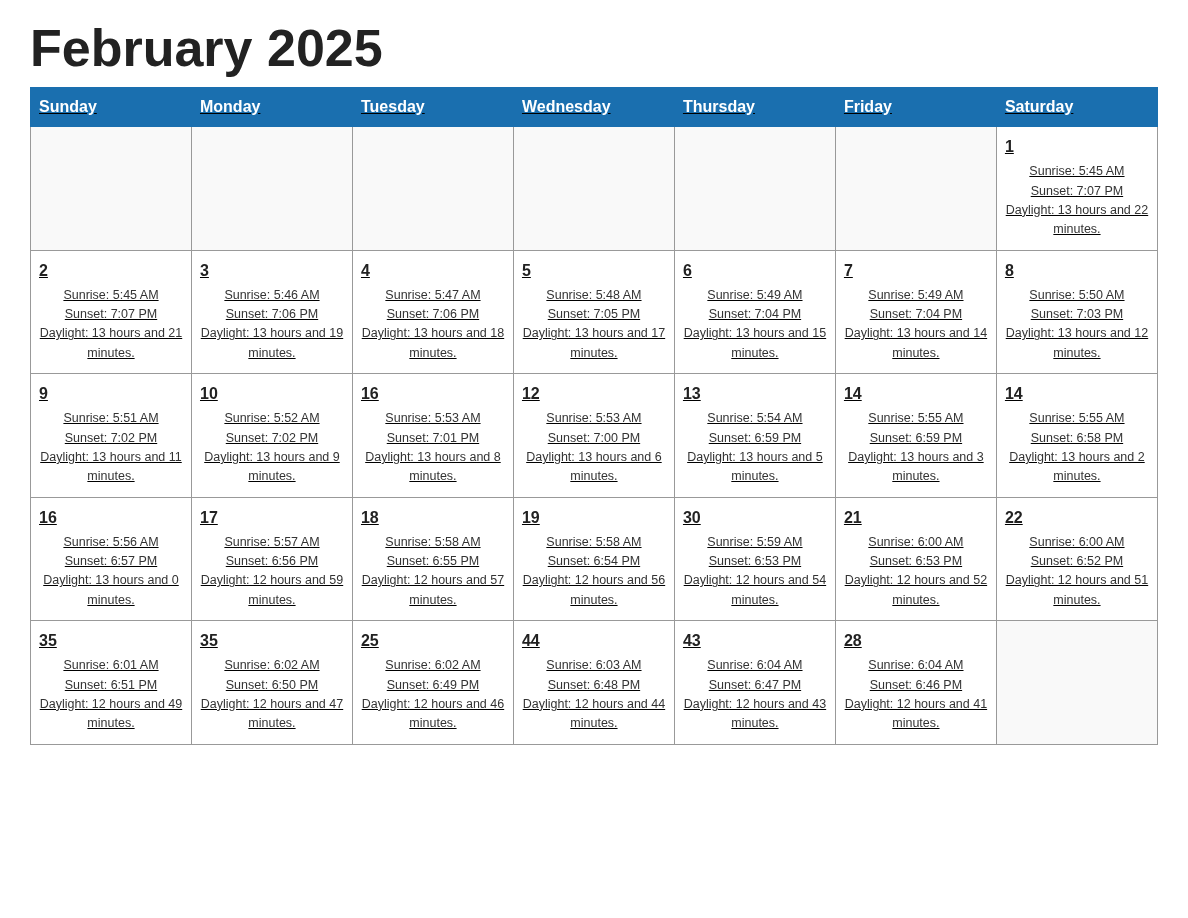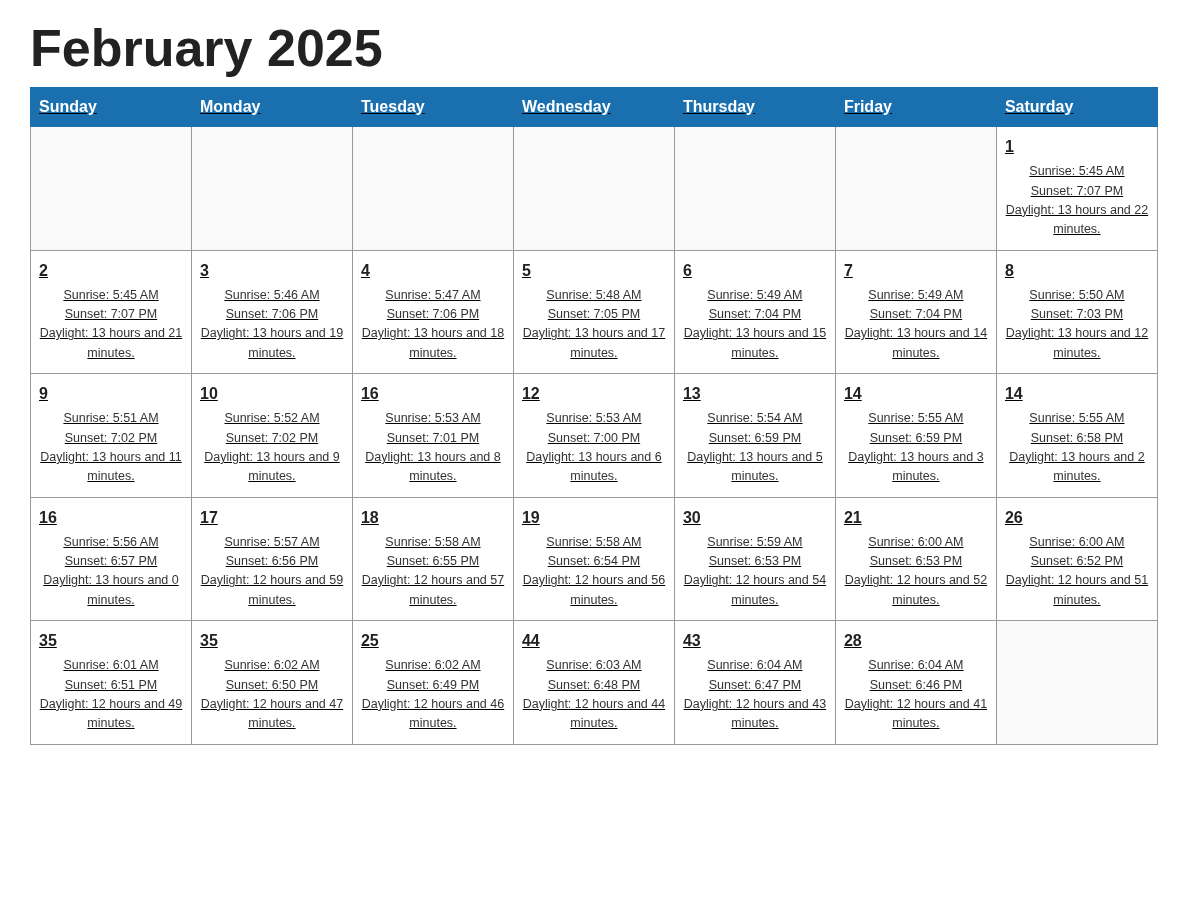--- a/index.html
+++ b/index.html
@@ -194,21 +194,21 @@
         </td>
         <td>
           <span class="day-num">30</span>
           <div class="day-info">Sunrise: 5:59 AM<br>Sunset: 6:53 PM<br>Daylight: 12 hours and 54 minutes.</div>
         </td>
         <td>
           <span class="day-num">21</span>
           <div class="day-info">Sunrise: 6:00 AM<br>Sunset: 6:53 PM<br>Daylight: 12 hours and 52 minutes.</div>
         </td>
         <td>
-          <span class="day-num">26</span>
+          <span class="day-num">22</span>
           <div class="day-info">Sunrise: 6:00 AM<br>Sunset: 6:52 PM<br>Daylight: 12 hours and 51 minutes.</div>
         </td>
       </tr>
       <tr>
         <td>
           <span class="day-num">35</span>
           <div class="day-info">Sunrise: 6:01 AM<br>Sunset: 6:51 PM<br>Daylight: 12 hours and 49 minutes.</div>
         </td>
         <td>
           <span class="day-num">35</span>

